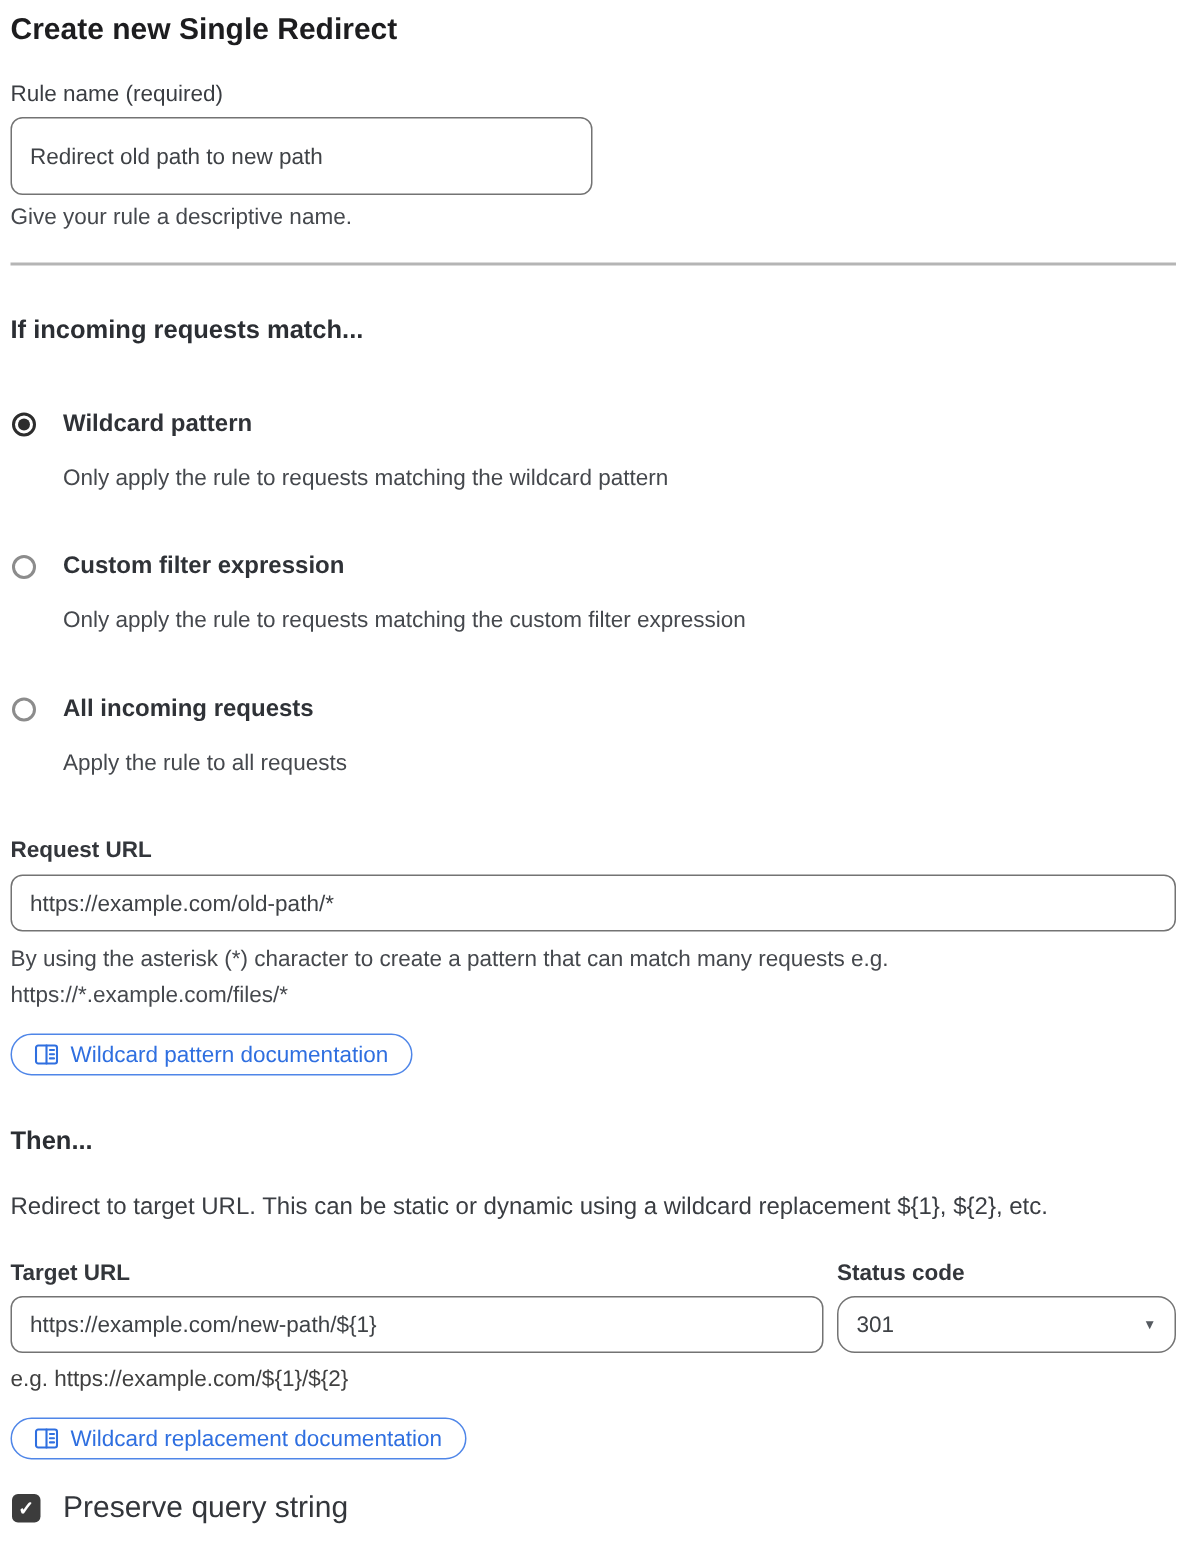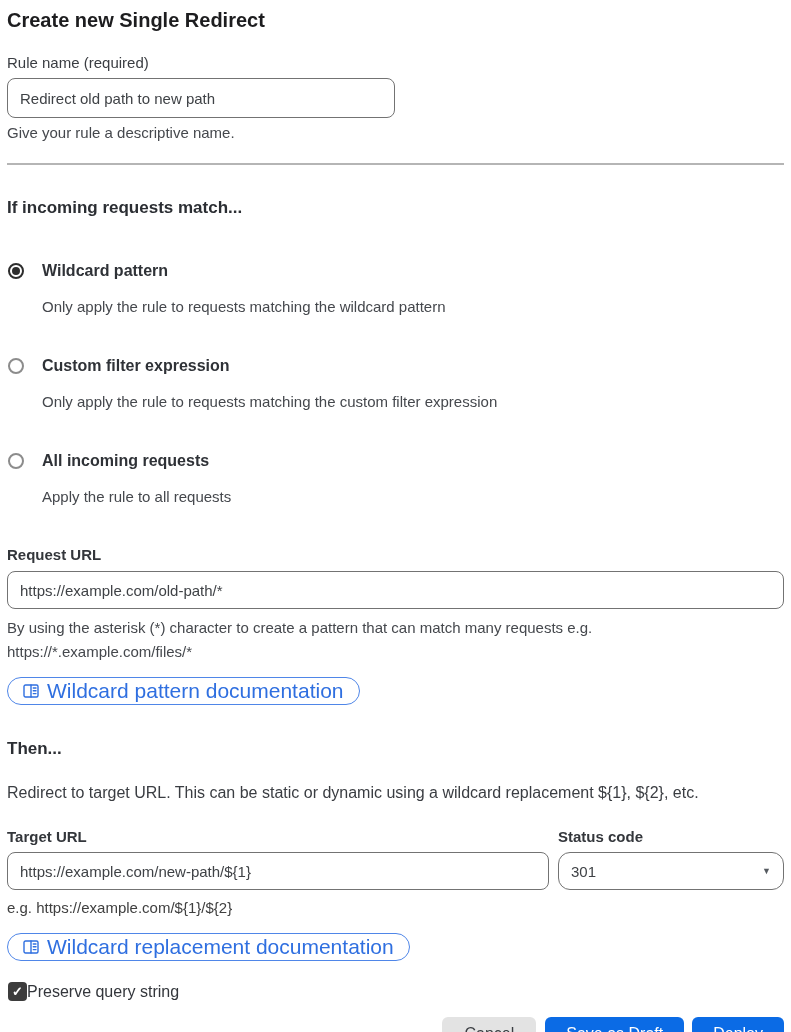--- a/index.html
+++ b/index.html
@@ -14,21 +14,21 @@
   .page-title {
     font-size: 20px; font-weight: 700; color: #1d1d1f; line-height: 24px;
   }
 
   .field-label { font-size: 15px; line-height: 18px; color: #3a3d42; }
   .field-label.semibold { font-weight: 700; color: #33363b; }
 
   .rule-name-label { margin-top: 22px; }
 
   .text-input {
-    display: block; height: 40px; border: 1px solid #737373; border-radius: 8px;
+    display: block; height: 52px; border: 1px solid #737373; border-radius: 8px;
     font-family: "Liberation Sans", sans-serif;
     font-size: 15px; color: #3f4246; padding: 0 12px; background: #fff; outline: none;
   }
   .rule-name-input { margin-top: 6px; width: 388px; }
 
   .help-text { font-size: 15px; line-height: 18px; color: #45484d; margin-top: 6px; }
 
   .divider { margin-top: 21px; height: 2px; background: #b5b5b5; border: none; }
 
   .section-heading {
@@ -54,21 +54,21 @@
 
   .request-url-label { margin-top: 39px; }
   .request-url-input { margin-top: 7px; width: 777px; height: 38px; }
   .request-help { margin-top: 7px; font-size: 15px; line-height: 24px; color: #45484d; }
 
   .doc-button {
     margin-top: 13px; display: inline-flex; align-items: center; gap: 8px;
     height: 28px; padding: 0 15px; background: #fff;
     border: 1px solid #4f86e8; border-radius: 999px;
     color: #2f6fe0; font-family: "Liberation Sans", sans-serif;
-    font-size: 21px; cursor: pointer;
+    font-size: 15px; cursor: pointer;
   }
   .doc-button svg { display: block; }
   .doc-button-2 { margin-top: 16px; }
 
   .then-heading { margin-top: 34px; }
   .then-description { margin-top: 25px; font-size: 16px; line-height: 20px; color: #3a3d42; }
 
   .target-grid {
     margin-top: 25px; display: grid; grid-template-columns: 542px 226px;
     column-gap: 9px; width: 777px;
@@ -83,21 +83,21 @@
   .caret { font-size: 9px; color: #555a60; }
 
   .target-help { margin-top: 9px; font-size: 15px; line-height: 18px; color: #404040; }
 
   .checkbox-row { margin-top: 21px; display: flex; align-items: center; }
   .checkbox {
     width: 19px; height: 19px; margin-left: 1px; background: #3c3c3c; border-radius: 4px;
     display: flex; align-items: center; justify-content: center; cursor: pointer;
     color: #fff; font-size: 13px; font-weight: 700; line-height: 1;
   }
-  .checkbox-label { font-size: 16px; color: #33363b; cursor: pointer; }
+  .checkbox-label { margin-left: 15px; font-size: 20px; color: #33363b; cursor: pointer; }
 
   .footer { margin-top: 16px; display: flex; justify-content: flex-end; align-items: center; }
   .btn {
     height: 34px; border: none; border-radius: 6px; font-family: "Liberation Sans", sans-serif;
     font-size: 16px; cursor: pointer; display: inline-flex; align-items: center; justify-content: center;
   }
   .btn-cancel { background: #e3e3e3; color: #3a3d42; padding: 0 22px; }
   .btn-primary { background: #0b6be5; color: #ffffff; }
   .btn-save { margin-left: 9px; padding: 0 21px; }
   .btn-deploy { margin-left: 8px; padding: 0 21px; }

